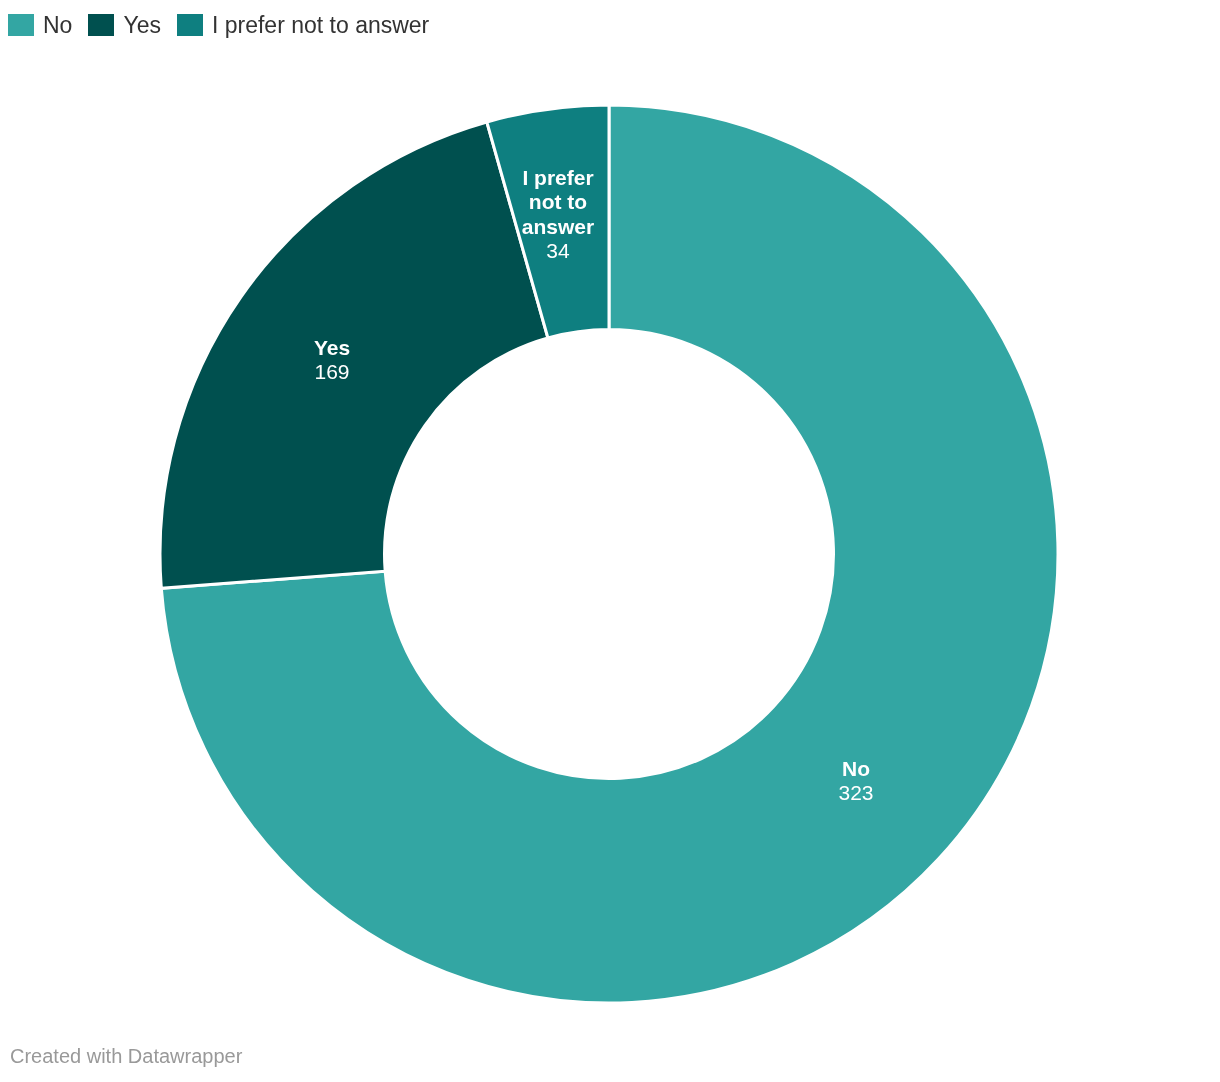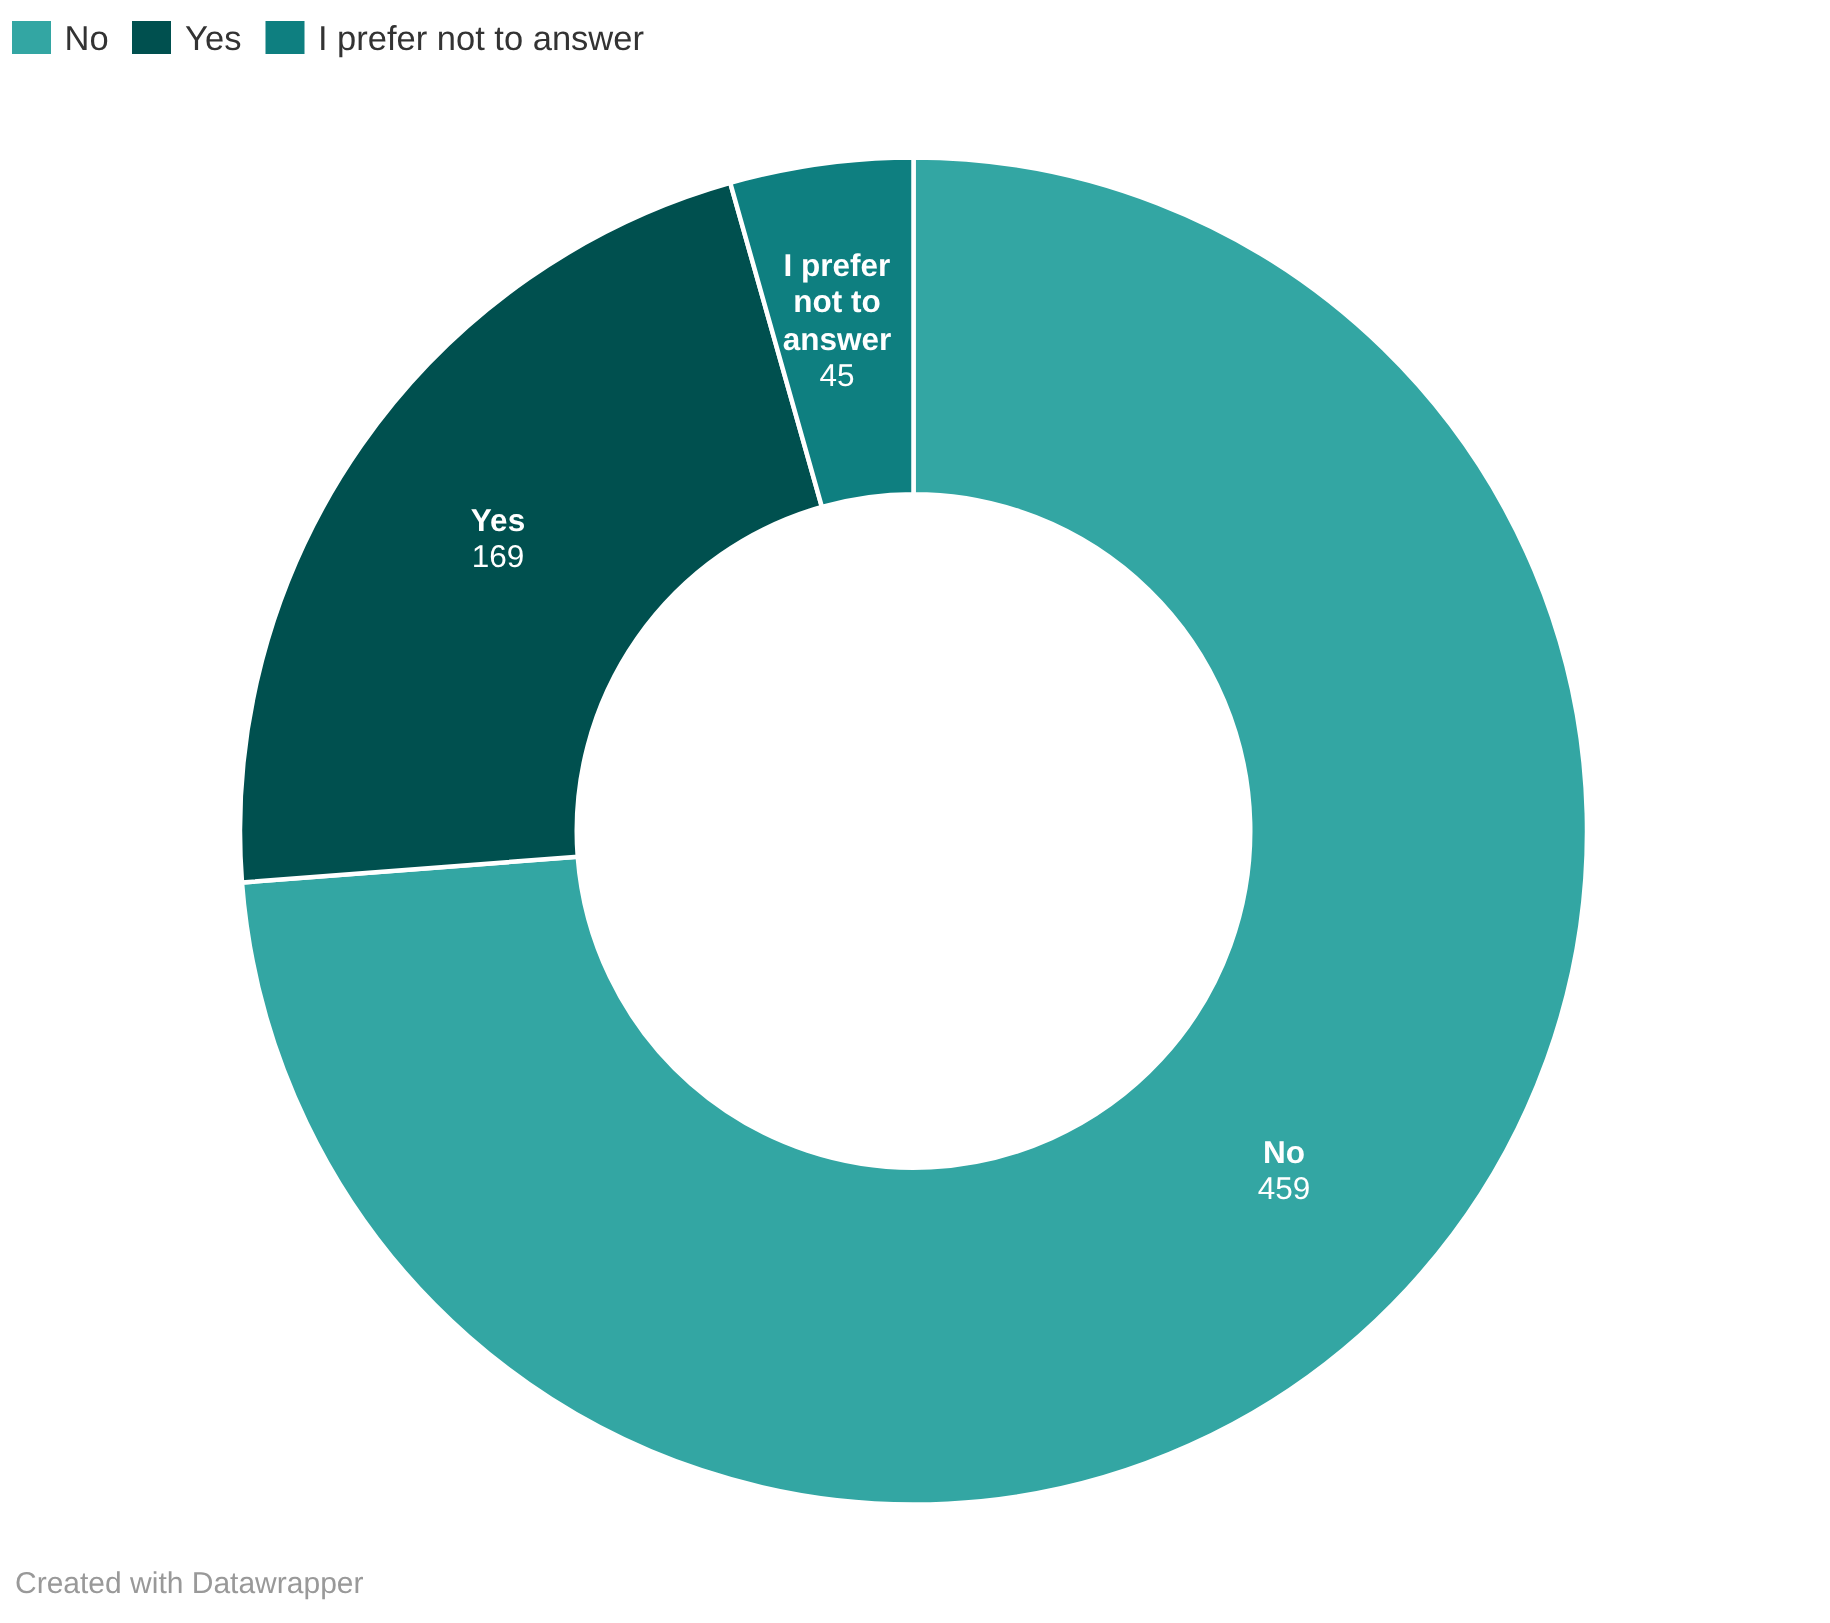--- a/index.html
+++ b/index.html
@@ -126,27 +126,27 @@
   <svg class="donut" width="1220" height="1040" viewBox="0 0 1220 1040">
     <g id="slice-group">
         <path d="M 609 105 A 449 449 0 1 1 161.31488963468883 588.3371803909282 L 385.1574448173444 571.1685901954642 A 224.5 224.5 0 1 0 609 329.5 Z" fill="#33a6a3" stroke="#ffffff" stroke-width="3"></path>
         <path d="M 161.31488963468883 588.3371803909282 A 449 449 0 0 1 486.8255442844443 121.94166786114664 L 547.9127721422221 337.97083393057335 A 224.5 224.5 0 0 0 385.1574448173444 571.1685901954642 Z" fill="#00504f" stroke="#ffffff" stroke-width="3"></path>
         <path d="M 486.8255442844443 121.94166786114664 A 449 449 0 0 1 608.9999999999999 105 L 609 329.5 A 224.5 224.5 0 0 0 547.9127721422221 337.97083393057335 Z" fill="#0e7f80" stroke="#ffffff" stroke-width="3"></path>
       </g>
   </svg>
 
   <div class="slice-label" id="label-no">
     <span class="lbl-name">No</span>
-    <span class="lbl-val">459</span>
+    <span class="lbl-val">323</span>
   </div>
 
   <div class="slice-label" id="label-yes">
     <span class="lbl-name">Yes</span>
     <span class="lbl-val">169</span>
   </div>
 
   <div class="slice-label" id="label-prefer">
     <span class="lbl-name">I prefer not to answer</span>
-    <span class="lbl-val">45</span>
+    <span class="lbl-val">34</span>
   </div>
 </div>
 
 <div class="footer">Created with Datawrapper</div>
 
 </body></html>

